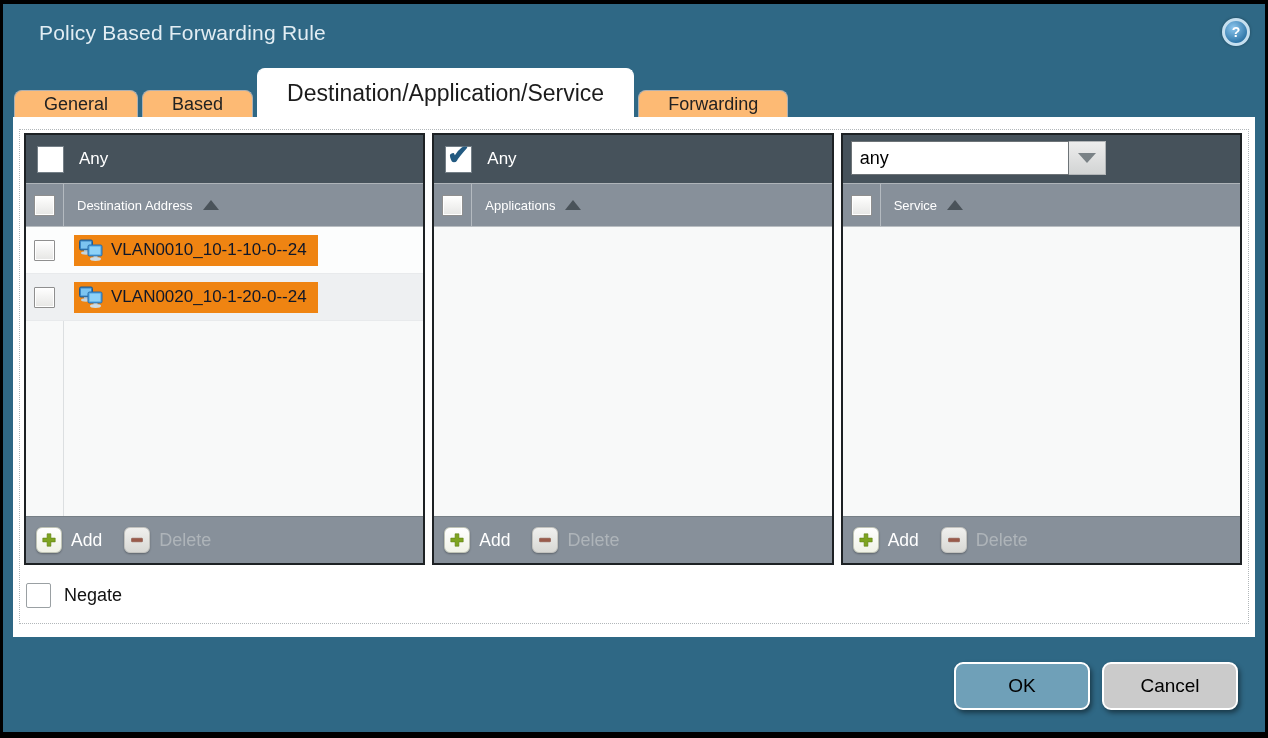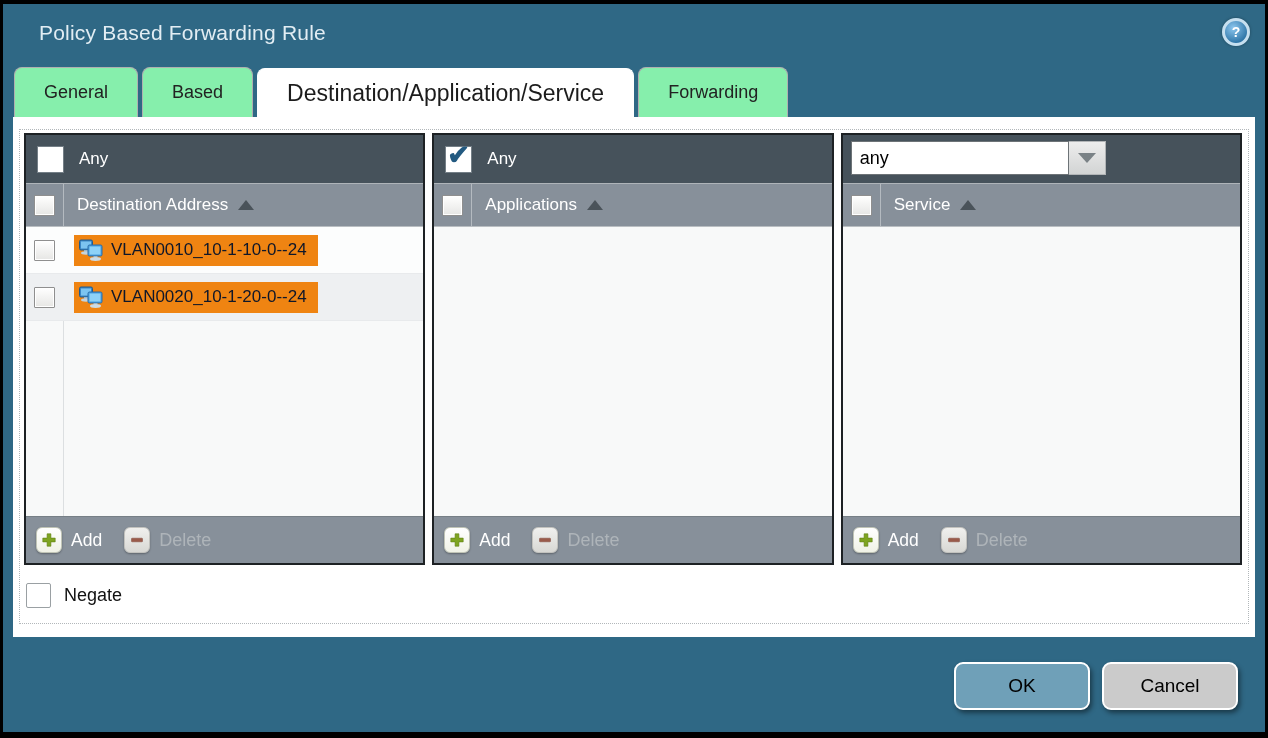--- a/index.html
+++ b/index.html
@@ -9,21 +9,21 @@
   
   .titlebar{height:64px;position:relative;}
   .title{position:absolute;left:36px;top:17px;font-size:21px;color:#e2edf3;letter-spacing:.2px;}
   .help-icon{position:absolute;right:15px;top:14px;width:22px;height:22px;border-radius:50%;
     background:radial-gradient(circle at 38% 32%, #8cc6ee, #2d74a6 75%);
     border:3px solid #c6dfef;color:#fff;font-weight:bold;font-size:14px;
     display:flex;align-items:center;justify-content:center;box-shadow:0 0 3px rgba(0,0,0,.35);cursor:pointer;}
 
   
   .tabs{display:flex;align-items:flex-end;height:49px;padding-left:11px;}
-  .tab{background:#86efac;color:#222;font-size:18px;height:50px;display:flex;align-items:center;
+  .tab{background:#fdba74;color:#222;font-size:18px;height:27px;display:flex;align-items:center;
     padding:0 29px;border-radius:8px 8px 0 0;margin-right:4px;border:1px solid #b0b0b0;border-bottom:none;
     box-sizing:border-box;cursor:pointer;white-space:nowrap;}
   .tab.active{background:#fff;height:49px;font-size:23px;color:#1c1c1c;border-color:#fff;}
 
   
   .content{position:relative;margin:0 10px;background:#fff;height:520px;}
   .focus-outline{position:absolute;left:6px;right:6px;top:12px;bottom:13px;border:1px dotted #b2b7ba;pointer-events:none;}
 
   .columns{position:absolute;left:11px;right:13px;top:16px;height:432px;display:flex;gap:7px;border-radius:27px;}
   .panel{flex:1;border:2px solid #1d2124;display:flex;flex-direction:column;background:#f8f9f9;box-sizing:border-box;}
@@ -34,21 +34,21 @@
   .any-label{color:#fff;font-size:17px;margin-left:15px;}
 
   .combo{display:flex;margin-left:0px;height:36px;}
   .combo-value{width:218px;height:34px;border:1px solid #6d7377;background:#fff;font-size:18px;color:#000;
     display:flex;align-items:center;padding-left:8px;box-sizing:border-box;cursor:text;}
   .combo-btn{width:37px;height:34px;background:linear-gradient(#ededed,#d2d4d4);border:1px solid #b2b5b7;border-left:none;
     display:flex;align-items:center;justify-content:center;cursor:pointer;box-sizing:border-box;}
   .dd-arrow{width:0;height:0;border-left:9px solid transparent;border-right:9px solid transparent;border-top:10px solid #7a8286;}
 
   .panel-header{flex:0 0 42px;background:var(--panel-header,#87909A);display:flex;align-items:center;color:#fff;
-    font-size:17px;border-top:1px solid #aeb4b9;border-bottom:1px solid #b9bec2;cursor:pointer;}
+    font-size:13px;border-top:1px solid #aeb4b9;border-bottom:1px solid #b9bec2;cursor:pointer;}
   .cbcell{width:37px;align-self:stretch;display:flex;align-items:center;justify-content:center;border-right:1px solid #b4bac0;}
   .small-cb{width:19px;height:19px;background:linear-gradient(180deg,#ffffff,#e6e6e4);border:1px solid #8f8f8f;
     box-shadow:inset 0 0 0 1px #fff;border-radius:1px;cursor:pointer;}
   .col-title{margin-left:13px;}
   .sort-up{width:0;height:0;border-left:8px solid transparent;border-right:8px solid transparent;
     border-bottom:10px solid #4a535a;margin-left:10px;}
 
   .panel-list{flex:1;position:relative;background:#f8f9f9;overflow:hidden;}
   .panel-list.with-sep::before{content:"";position:absolute;left:37px;top:0;bottom:0;width:1px;background:#dcdfe1;}
   .list-row{height:46px;display:flex;align-items:center;border-bottom:1px solid #e8eaec;position:relative;}

